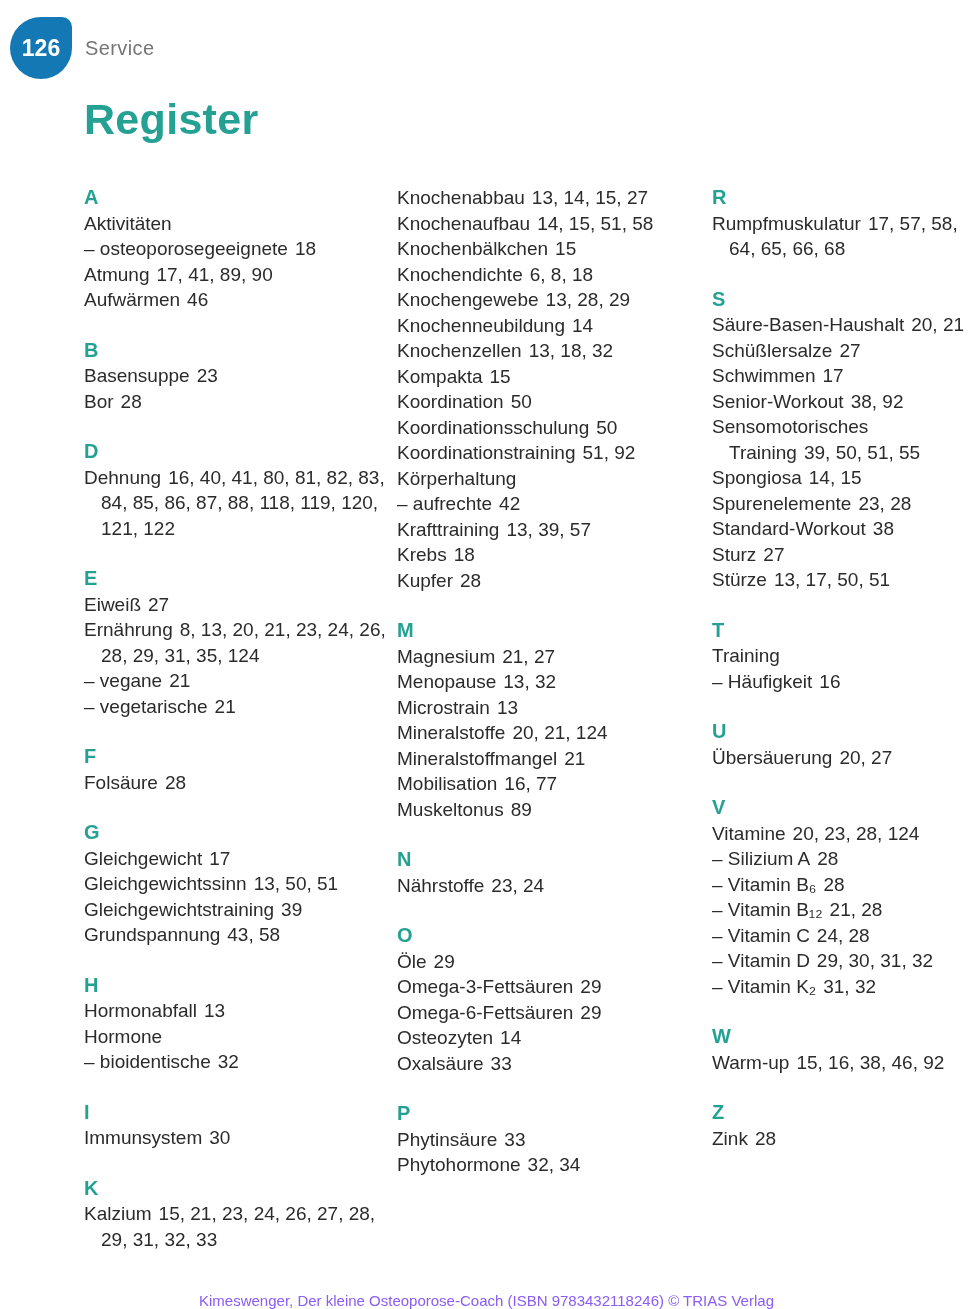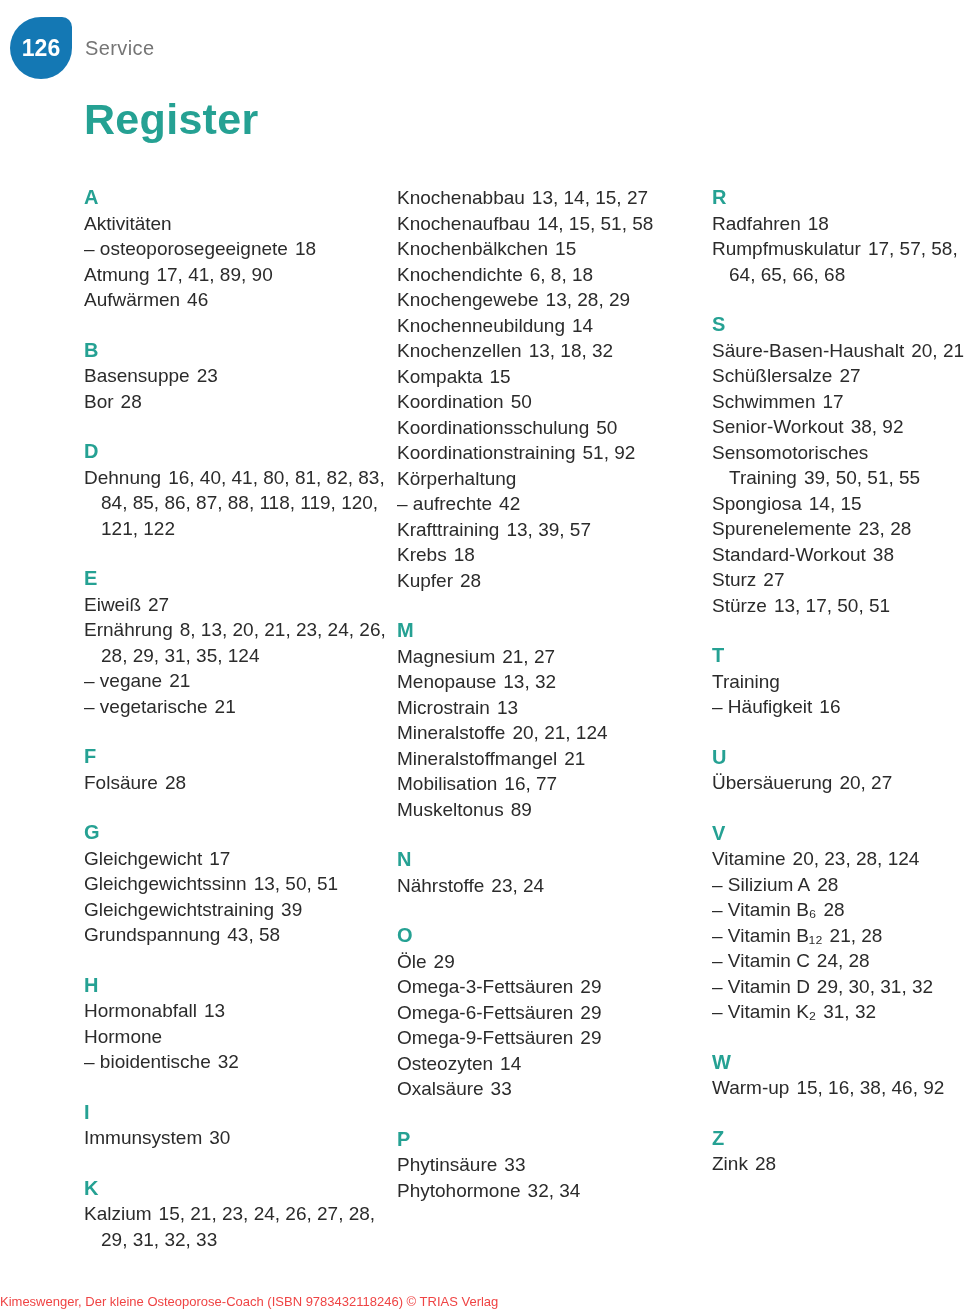--- a/index.html
+++ b/index.html
@@ -70,23 +70,23 @@
     line-height: 25.5px;
     padding-left: 17px;
     text-indent: -17px;
   }
   .pages { margin-left: 7px; }
   .footer-credit {
     position: absolute;
     left: 0;
     right: 0;
     bottom: 9px;
-    text-align: left;
-    font-size: 13px;
-    color: #ef4444;
+    text-align: center;
+    font-size: 15px;
+    color: #8b5cf6;
   }
   .bottom-rule {
     position: absolute;
     left: 0;
     right: 0;
     bottom: 0;
     height: 3px;
     background: var(--teal, #25a193);
   }
 </style>
@@ -186,34 +186,32 @@
         </div>
         <div class="block">
           <div class="letter">N</div>
           <div class="entry"><span class="term">Nährstoffe</span><span class="pages">23, 24</span></div>
         </div>
         <div class="block">
           <div class="letter">O</div>
           <div class="entry"><span class="term">Öle</span><span class="pages">29</span></div>
           <div class="entry"><span class="term">Omega-3-Fettsäuren</span><span class="pages">29</span></div>
           <div class="entry"><span class="term">Omega-6-Fettsäuren</span><span class="pages">29</span></div>
-          <div class="entry"><span class="term">Omega-9-Fettsäuren</span><span class="pages">29</span></div>
           <div class="entry"><span class="term">Osteozyten</span><span class="pages">14</span></div>
           <div class="entry"><span class="term">Oxalsäure</span><span class="pages">33</span></div>
         </div>
         <div class="block">
           <div class="letter">P</div>
           <div class="entry"><span class="term">Phytinsäure</span><span class="pages">33</span></div>
           <div class="entry"><span class="term">Phytohormone</span><span class="pages">32, 34</span></div>
         </div>
       </div>
     <div class="col">
         <div class="block">
           <div class="letter">R</div>
-          <div class="entry"><span class="term">Radfahren</span><span class="pages">18</span></div>
           <div class="entry"><span class="term">Rumpfmuskulatur</span><span class="pages">17, 57, 58, 64, 65, 66, 68</span></div>
         </div>
         <div class="block">
           <div class="letter">S</div>
           <div class="entry"><span class="term">Säure-Basen-Haushalt</span><span class="pages">20, 21</span></div>
           <div class="entry"><span class="term">Schüßlersalze</span><span class="pages">27</span></div>
           <div class="entry"><span class="term">Schwimmen</span><span class="pages">17</span></div>
           <div class="entry"><span class="term">Senior-Workout</span><span class="pages">38, 92</span></div>
           <div class="entry"><span class="term">Sensomotorisches Training</span><span class="pages">39, 50, 51, 55</span></div>
           <div class="entry"><span class="term">Spongiosa</span><span class="pages">14, 15</span></div>

